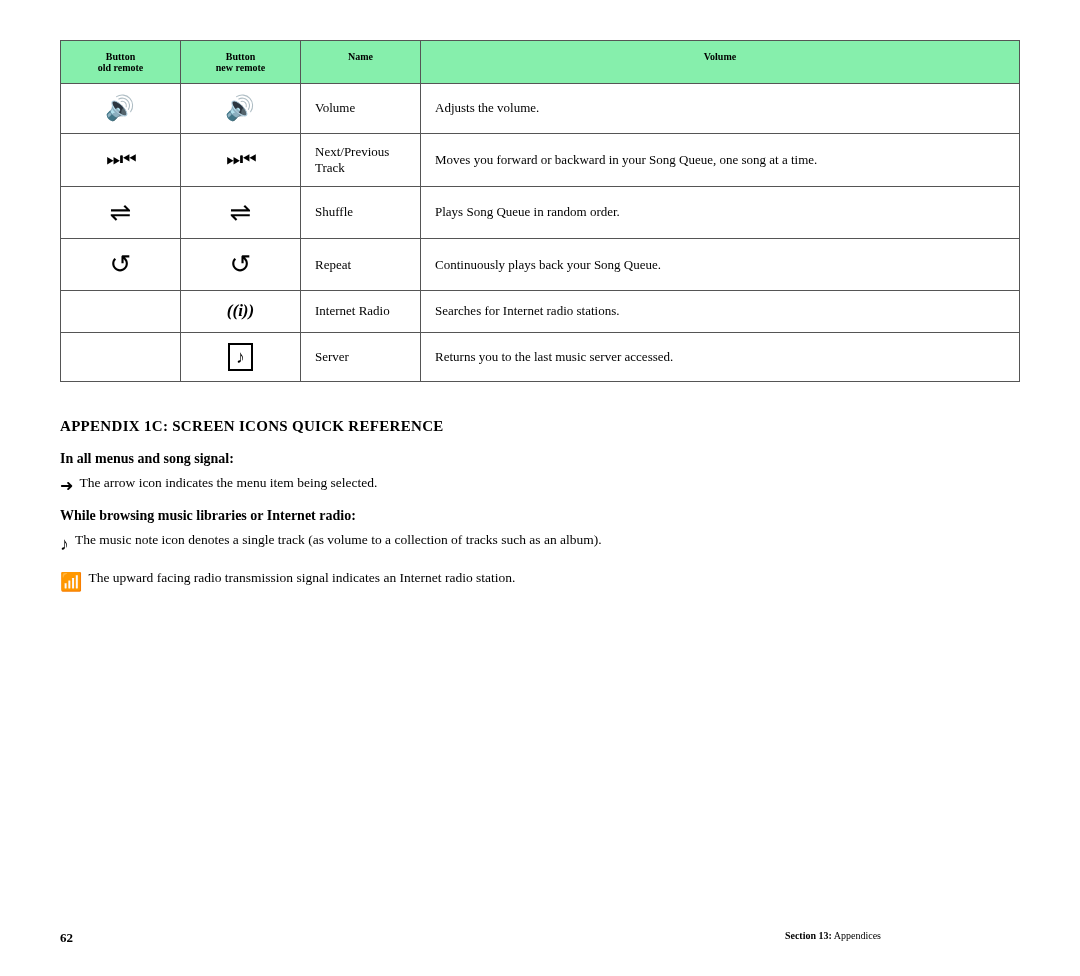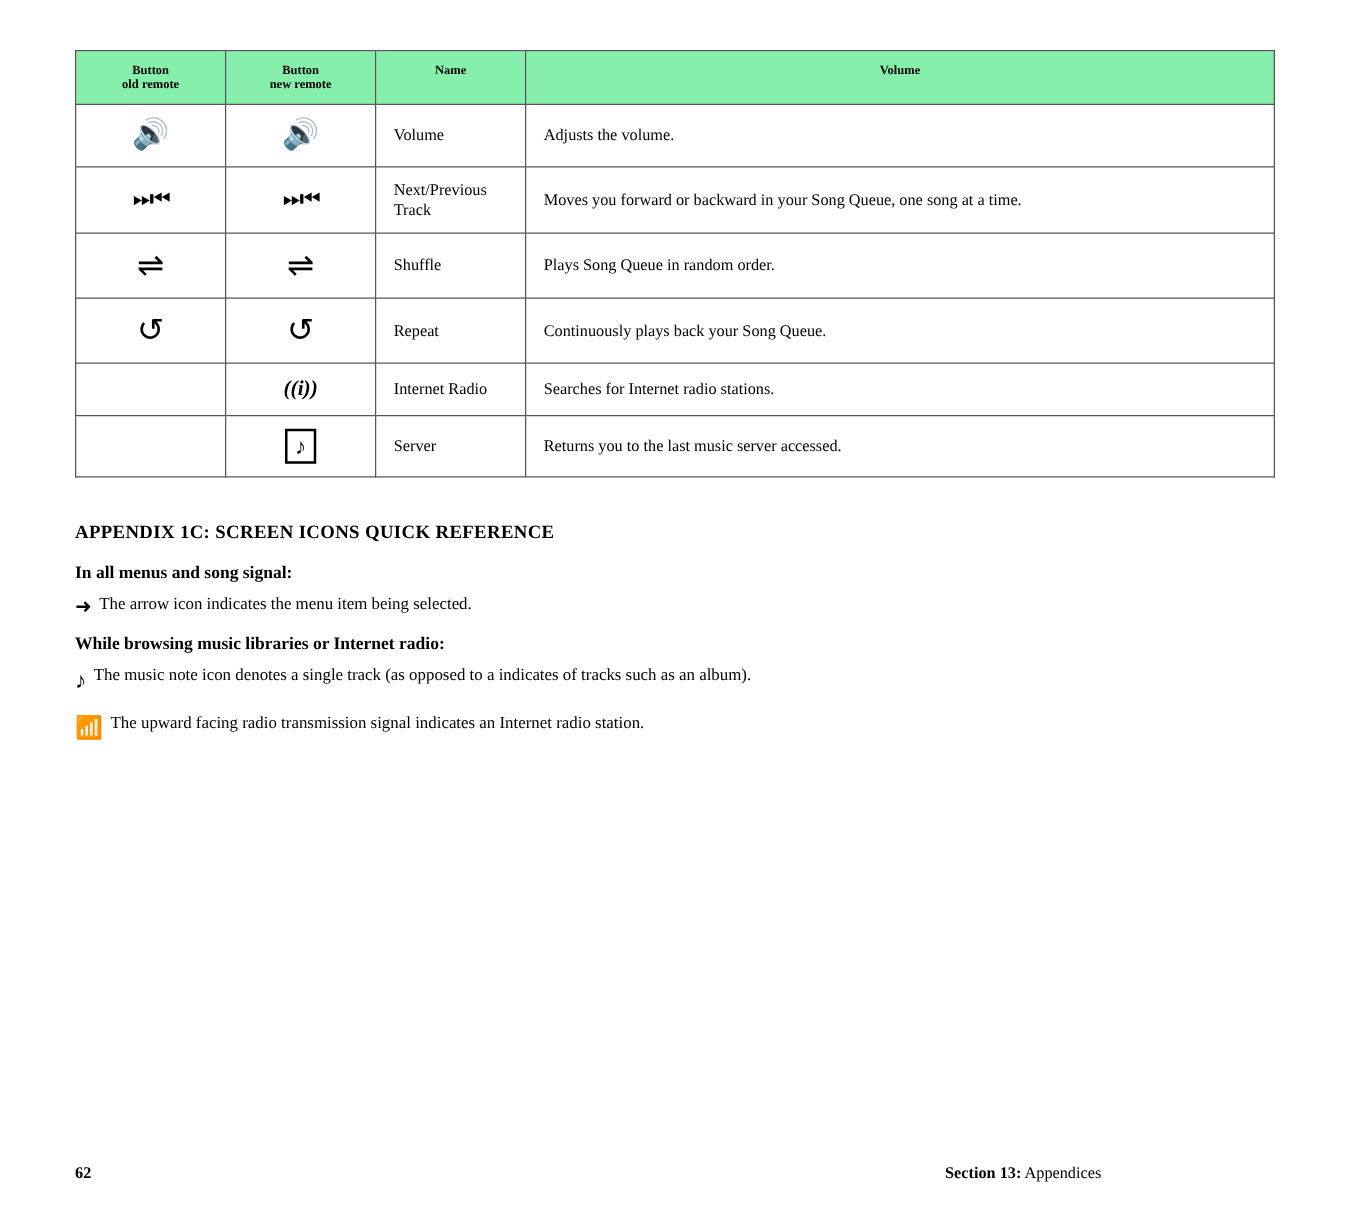--- a/index.html
+++ b/index.html
@@ -91,21 +91,21 @@
       position: fixed;
       bottom: 30px;
       left: 0;
       width: 941px;
       display: flex;
       justify-content: space-between;
       padding: 0 60px;
       font-size: 13px;
     }
     .footer-left { font-weight: bold; }
-    .footer-center { font-size: 13px; }
+    .footer-center { font-size: 10px; }
     .footer-center strong { font-weight: bold; }
   </style>
 </head>
 <body>
 
 <table class="reference-table">
   <thead>
     <tr>
       <th class="col-old">
         <span>Button</span><br>
@@ -194,21 +194,21 @@
 
   <div class="section-heading">In all menus and song signal:</div>
   <div class="section-item">
     <span class="bullet">➜</span>
     <span class="text-wrap">The arrow icon indicates the menu item being selected.</span>
   </div>
 
   <div class="section-heading">While browsing music libraries or Internet radio:</div>
   <div class="section-item">
     <span class="bullet" style="font-size:18px;">♪</span>
-    <span class="text-wrap">The music note icon denotes a single track (as opposed to a indicates of tracks such as an album).</span>
+    <span class="text-wrap">The music note icon denotes a single track (as volume to a collection of tracks such as an album).</span>
   </div>
   <div class="section-item">
     <span class="bullet" style="font-size:18px;">📶</span>
     <span class="text-wrap">The upward facing radio transmission signal indicates an Internet radio station.</span>
   </div>
 </div>
 
 <div class="page-footer">
   <span class="footer-left">62</span>
   <span class="footer-center">

